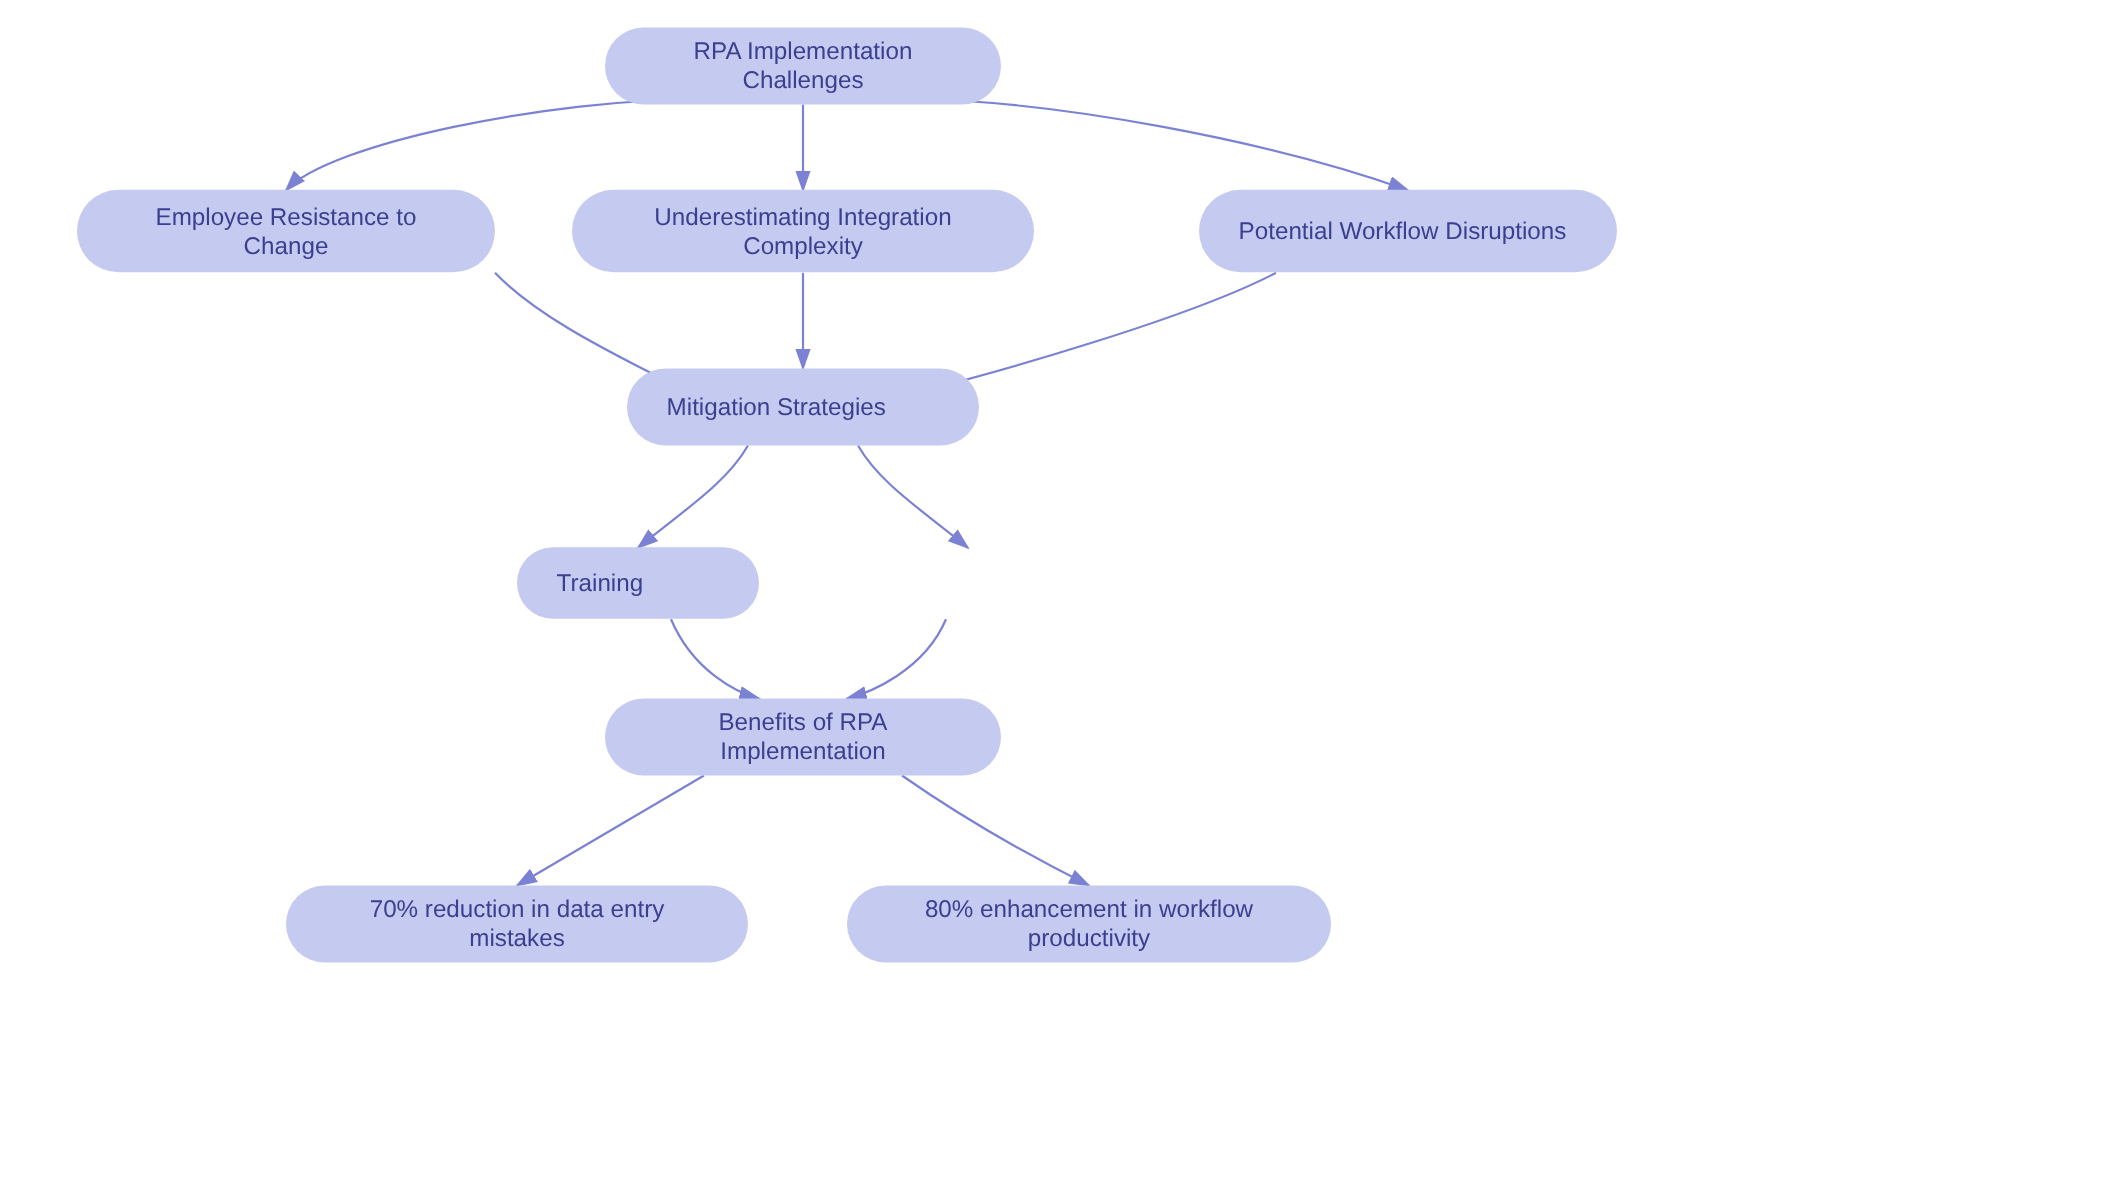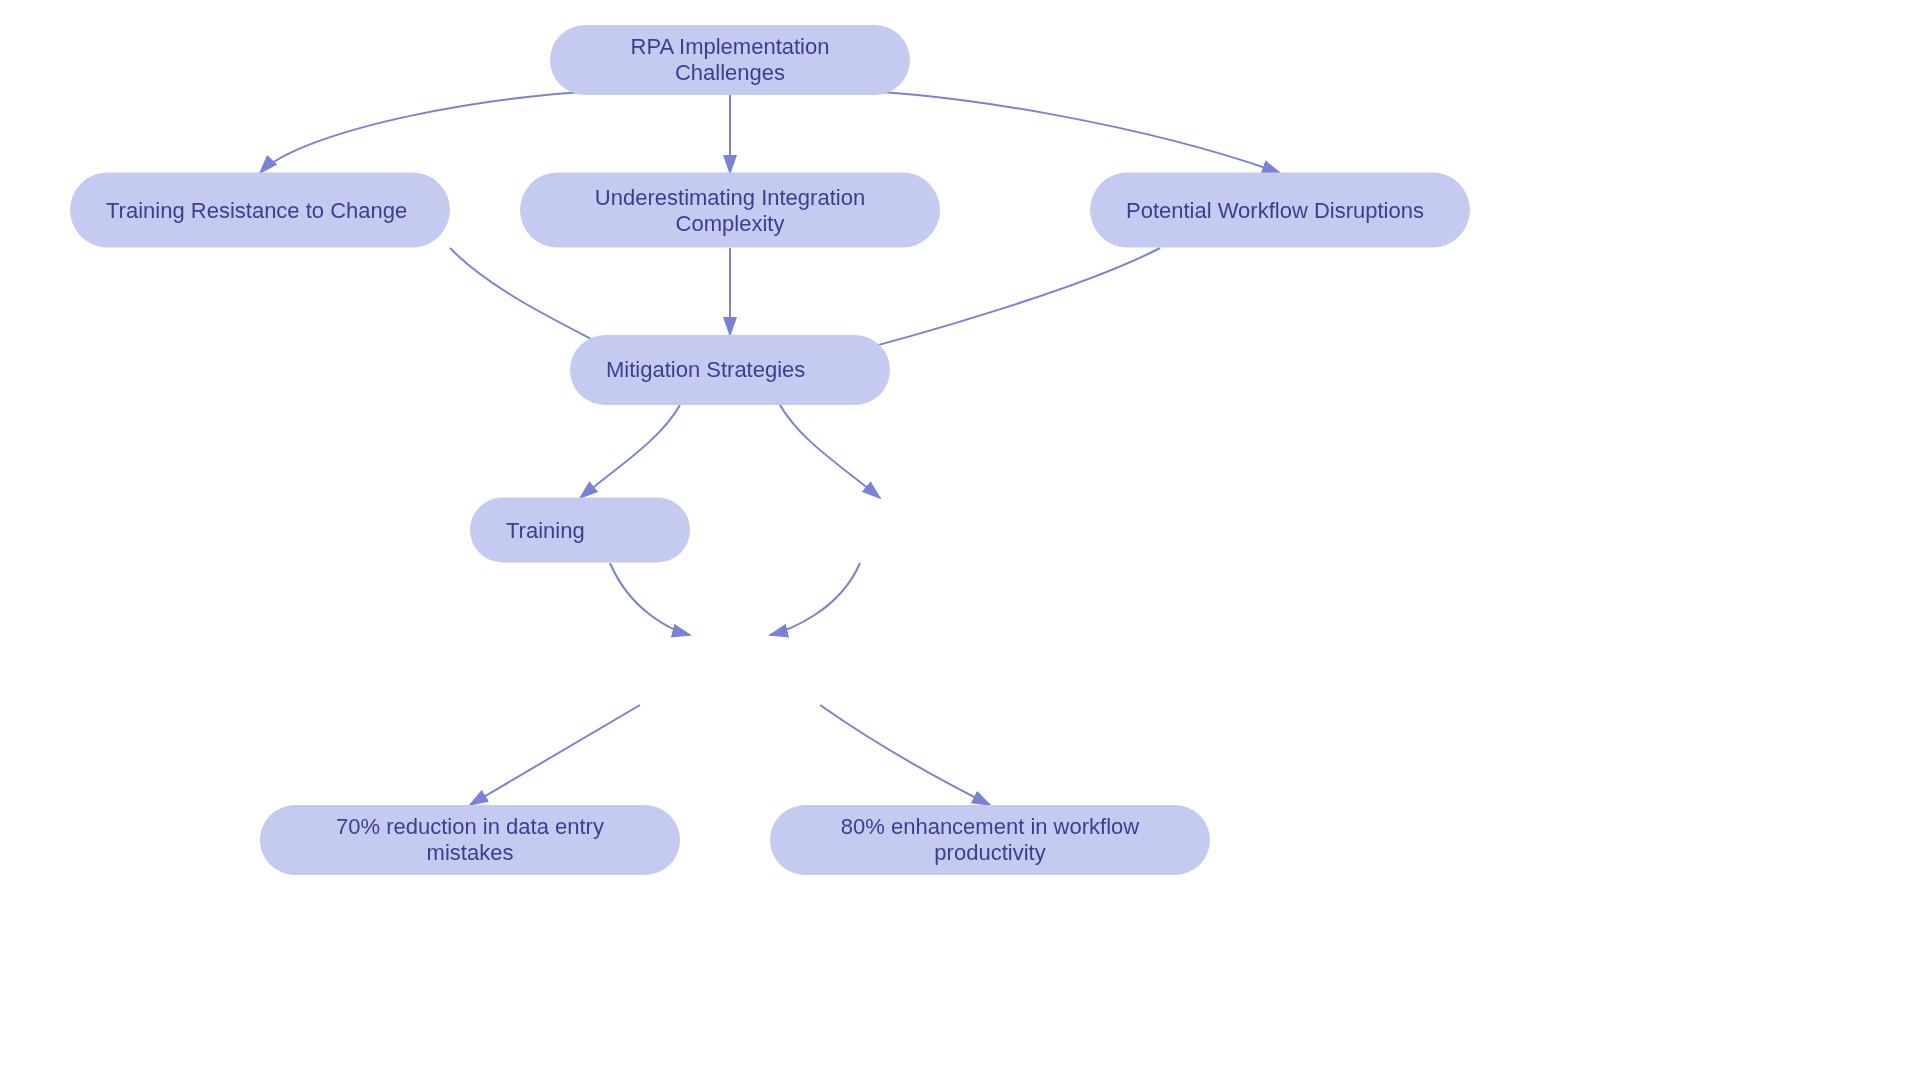--- a/index.html
+++ b/index.html
@@ -98,40 +98,43 @@
 
     <path d="M 820,705 C 870,740 930,775 990,805" stroke="#7b82d4" stroke-width="2" fill="none" marker-end="url(#arrowhead)"></path>
 
   </svg>
 
   <div class="node ellipse" id="node-rpa">
     <span>RPA Implementation Challenges</span>
   </div>
 
   <div class="node ellipse" id="node-employee">
-    <span>Training Resistance to Change</span>
+    <span>Employee Resistance to Change</span>
   </div>
 
   <div class="node ellipse" id="node-underestimating">
     <span>Underestimating Integration Complexity</span>
   </div>
 
   <div class="node ellipse" id="node-workflow">
     <span>Potential Workflow Disruptions</span>
   </div>
 
   <div class="node ellipse" id="node-mitigation">
     <span>Mitigation Strategies</span>
   </div>
 
   <div class="node ellipse" id="node-training">
     <span>Training</span>
   </div>
 
 
+  <div class="node ellipse" id="node-benefits">
+    <span>Benefits of RPA Implementation</span>
+  </div>
 
   <div class="node ellipse" id="node-70">
     <span>70% reduction in data entry mistakes</span>
   </div>
 
   <div class="node ellipse" id="node-80">
     <span>80% enhancement in workflow productivity</span>
   </div>
 
 </div>

